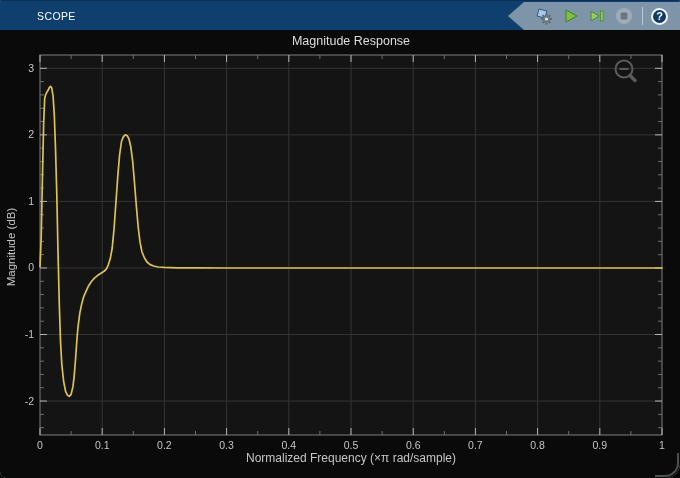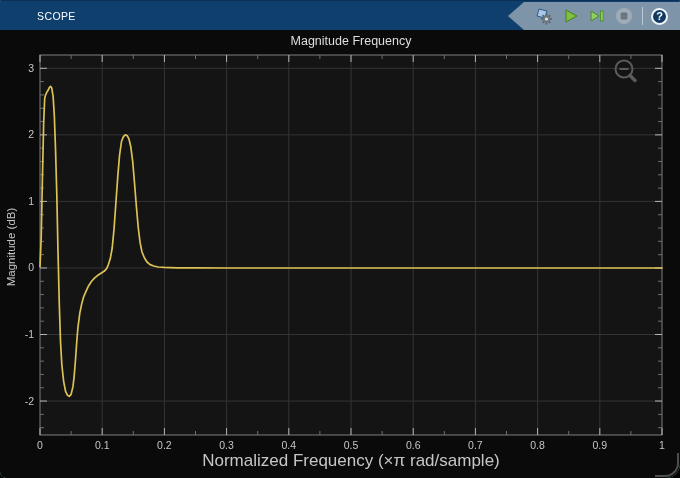--- a/index.html
+++ b/index.html
@@ -18,21 +18,21 @@
         justify-content:center;cursor:pointer;}
   .sep{width:1px;height:18px;background:#BCC9D4;}
   .help{width:17px;height:17px;border-radius:50%;border:2px solid #EFF4F8;background:#113A64;
         color:#fff;font-size:11px;font-weight:bold;line-height:13px;text-align:center;
         padding:0;cursor:pointer;font-family:"Liberation Sans",sans-serif;}
   
   .figure{position:absolute;left:0;top:30px;width:680px;height:448px;background:#0a0a0a;}
   .fig-title{position:absolute;left:40px;top:4px;width:622px;text-align:center;
              color:#DEDEDE;font-size:12.5px;}
   .x-label{position:absolute;left:40px;top:421px;width:622px;text-align:center;
-           color:#C6C6C6;font-size:17px;}
+           color:#C6C6C6;font-size:12px;}
   .y-label{position:absolute;left:11px;top:217px;color:#C6C6C6;font-size:11.5px;
            white-space:nowrap;transform:translate(-50%,-50%) rotate(-90deg);}
   #plot{position:absolute;left:0;top:0;}
   .zoom-out-btn{position:absolute;left:608px;top:25px;width:32px;height:32px;
                 background:transparent;border:none;padding:0;cursor:pointer;}
   .corner{position:absolute;right:1px;bottom:1px;width:22px;height:22px;pointer-events:none;
           border-right:2px solid #4F4F4F;border-bottom:2px solid #4F4F4F;
           border-bottom-right-radius:14px;}
 </style>
 </head>
@@ -80,21 +80,21 @@
         </svg>
       </button>
 
       <span class="sep"></span>
 
       <button class="help">?</button>
     </div>
   </div>
 
   <div class="figure">
-    <div class="fig-title">Magnitude Frequency</div>
+    <div class="fig-title">Magnitude Response</div>
     <svg id="plot" width="680" height="448">
         <rect x="40" y="25" width="622" height="380" fill="#141414"></rect>
         <line x1="102.2" y1="25" x2="102.2" y2="405" stroke="#343434" stroke-width="1"></line>
         <line x1="164.4" y1="25" x2="164.4" y2="405" stroke="#343434" stroke-width="1"></line>
         <line x1="226.6" y1="25" x2="226.6" y2="405" stroke="#343434" stroke-width="1"></line>
         <line x1="288.8" y1="25" x2="288.8" y2="405" stroke="#343434" stroke-width="1"></line>
         <line x1="351" y1="25" x2="351" y2="405" stroke="#343434" stroke-width="1"></line>
         <line x1="413.2" y1="25" x2="413.2" y2="405" stroke="#343434" stroke-width="1"></line>
         <line x1="475.4" y1="25" x2="475.4" y2="405" stroke="#343434" stroke-width="1"></line>
         <line x1="537.6" y1="25" x2="537.6" y2="405" stroke="#343434" stroke-width="1"></line>

